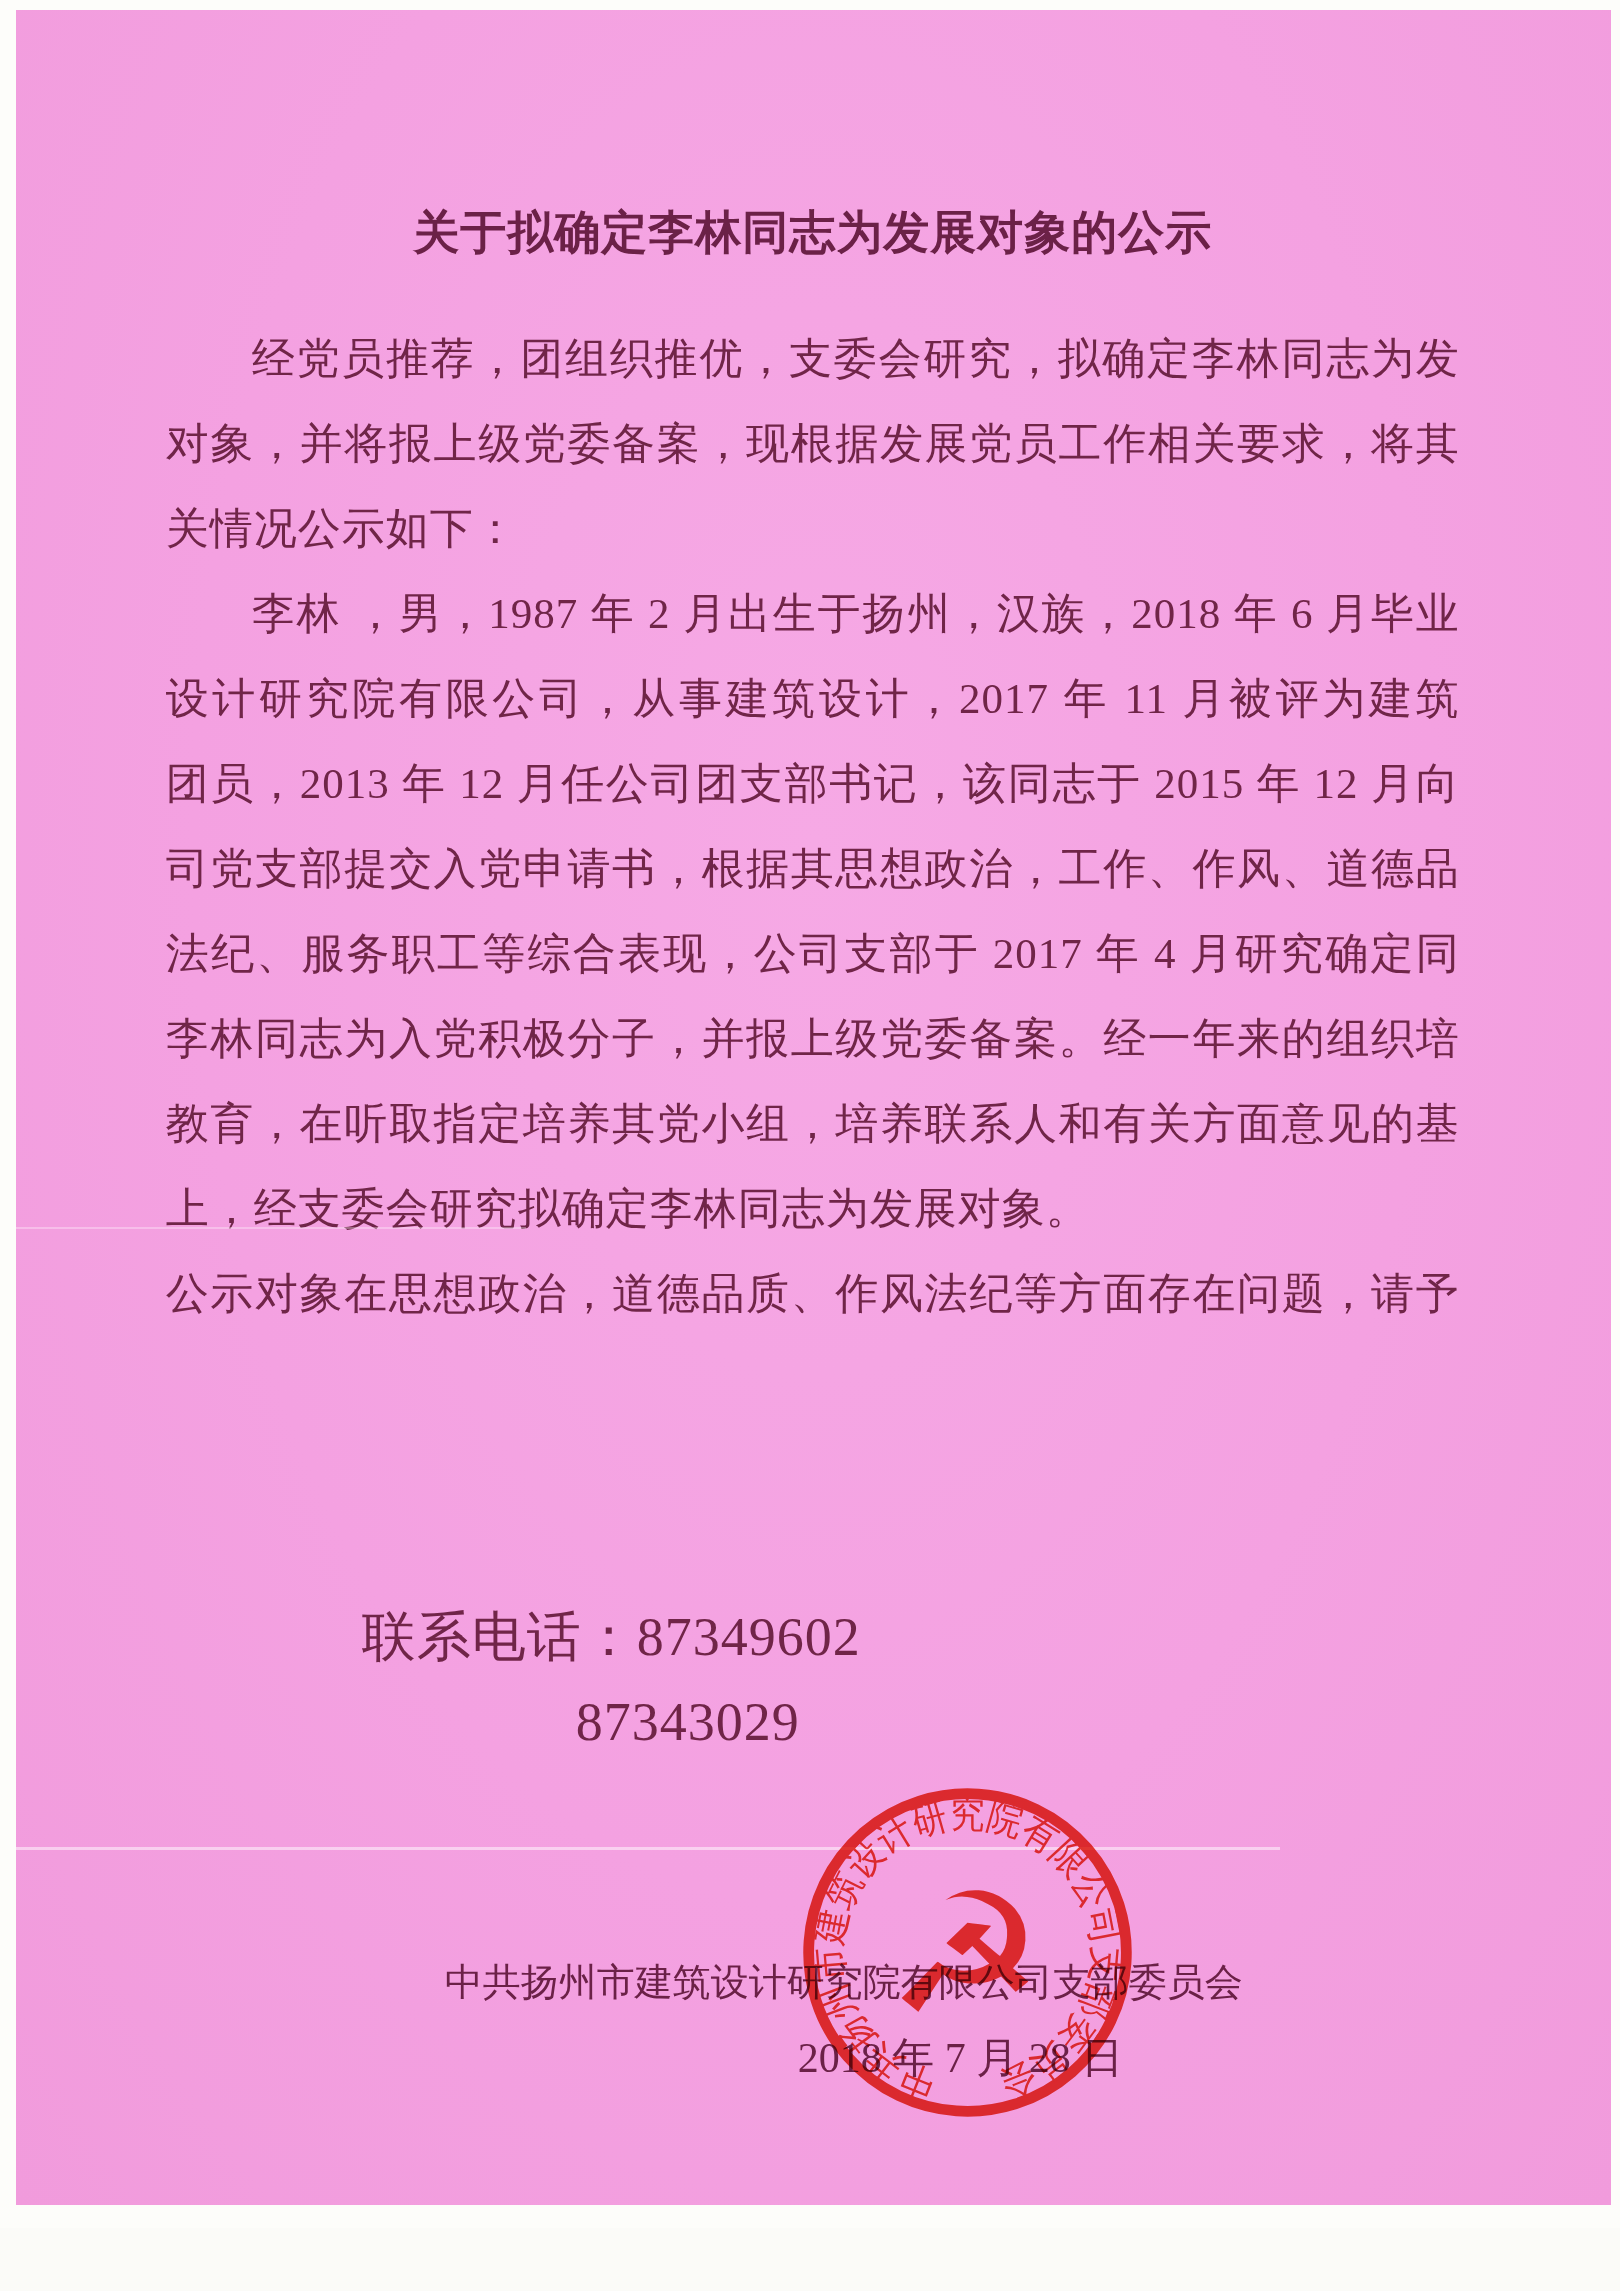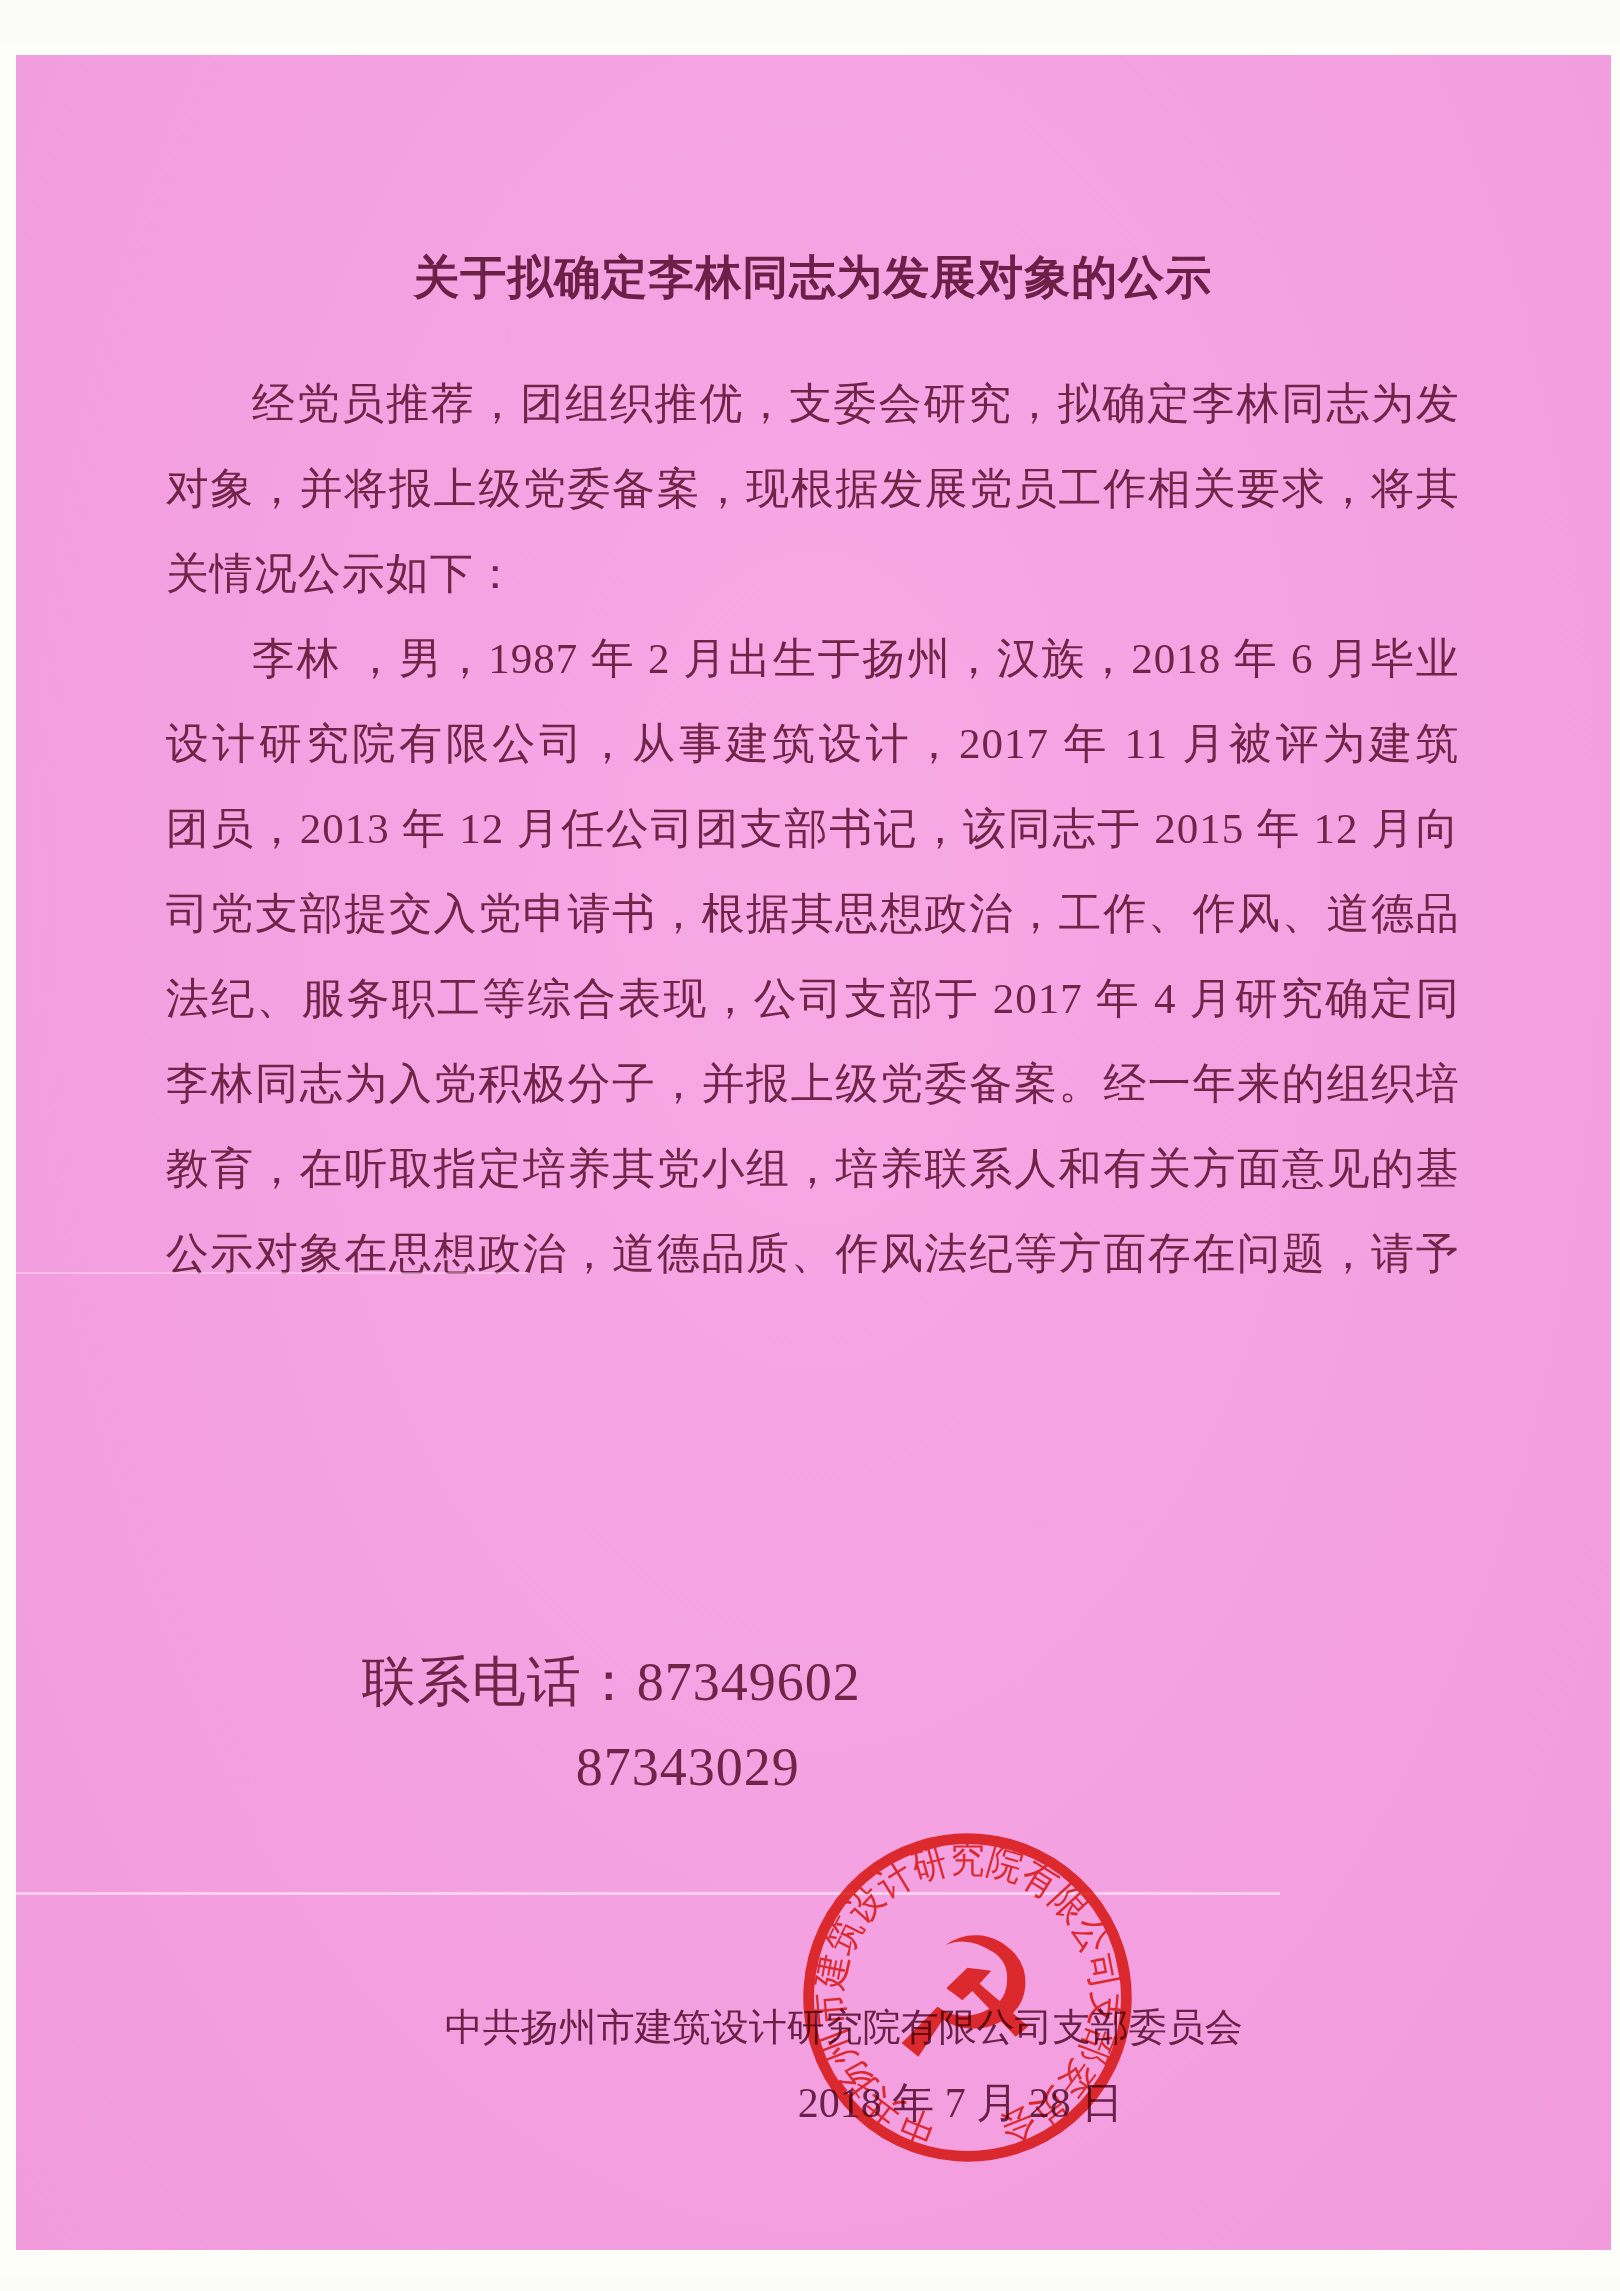--- a/index.html
+++ b/index.html
@@ -9,21 +9,20 @@
     height: 2292px;
     background: #fbfbf8;
     overflow: hidden;
     font-family: "Liberation Serif", "DejaVu Serif", serif;
   }
   .scan-page {
     position: relative;
     width: 1620px;
     height: 2228px;
     background: #fdfdfa;
-    margin-top: 45px;
   }
   .paper {
     position: absolute;
     left: 15.7px;
     top: 9.8px;
     right: 8.8px;
     bottom: 23.5px;
     background: radial-gradient(ellipse at 50% 38%, #f6a9e5 0%, #f4a1e1 55%, #f19bdc 100%);
     color: #702548;
   }
@@ -120,20 +119,21 @@
         <div class="line indent j">经党员推荐，团组织推优，支委会研究，拟确定李林同志为发展</div>
         <div class="line j">对象，并将报上级党委备案，现根据发展党员工作相关要求，将其有</div>
         <div class="line">关情况公示如下：</div>
         <div class="line indent j">李林 ，男，1987 年 2 月出生于扬州，汉族，2018 年 6 月毕业</div>
         <div class="line j">设计研究院有限公司，从事建筑设计，2017 年 11 月被评为建筑师。</div>
         <div class="line j">团员，2013 年 12 月任公司团支部书记，该同志于 2015 年 12 月向公</div>
         <div class="line j">司党支部提交入党申请书，根据其思想政治，工作、作风、道德品质、</div>
         <div class="line j">法纪、服务职工等综合表现，公司支部于 2017 年 4 月研究确定同意</div>
         <div class="line j">李林同志为入党积极分子，并报上级党委备案。经一年来的组织培养</div>
         <div class="line j">教育，在听取指定培养其党小组，培养联系人和有关方面意见的基础</div>
+        <div class="line">上，经支委会研究拟确定李林同志为发展对象。</div>
         <div class="line j">公示对象在思想政治，道德品质、作风法纪等方面存在问题，请予如</div>
       </div>
 
     <div class="contact-block">
       <div class="contact-row label-row">
         <span>联系电话：</span><span class="phone-number">87349602</span>
       </div>
       <div class="contact-row phone2-row">
         <span class="phone-number">87343029</span>
       </div>

